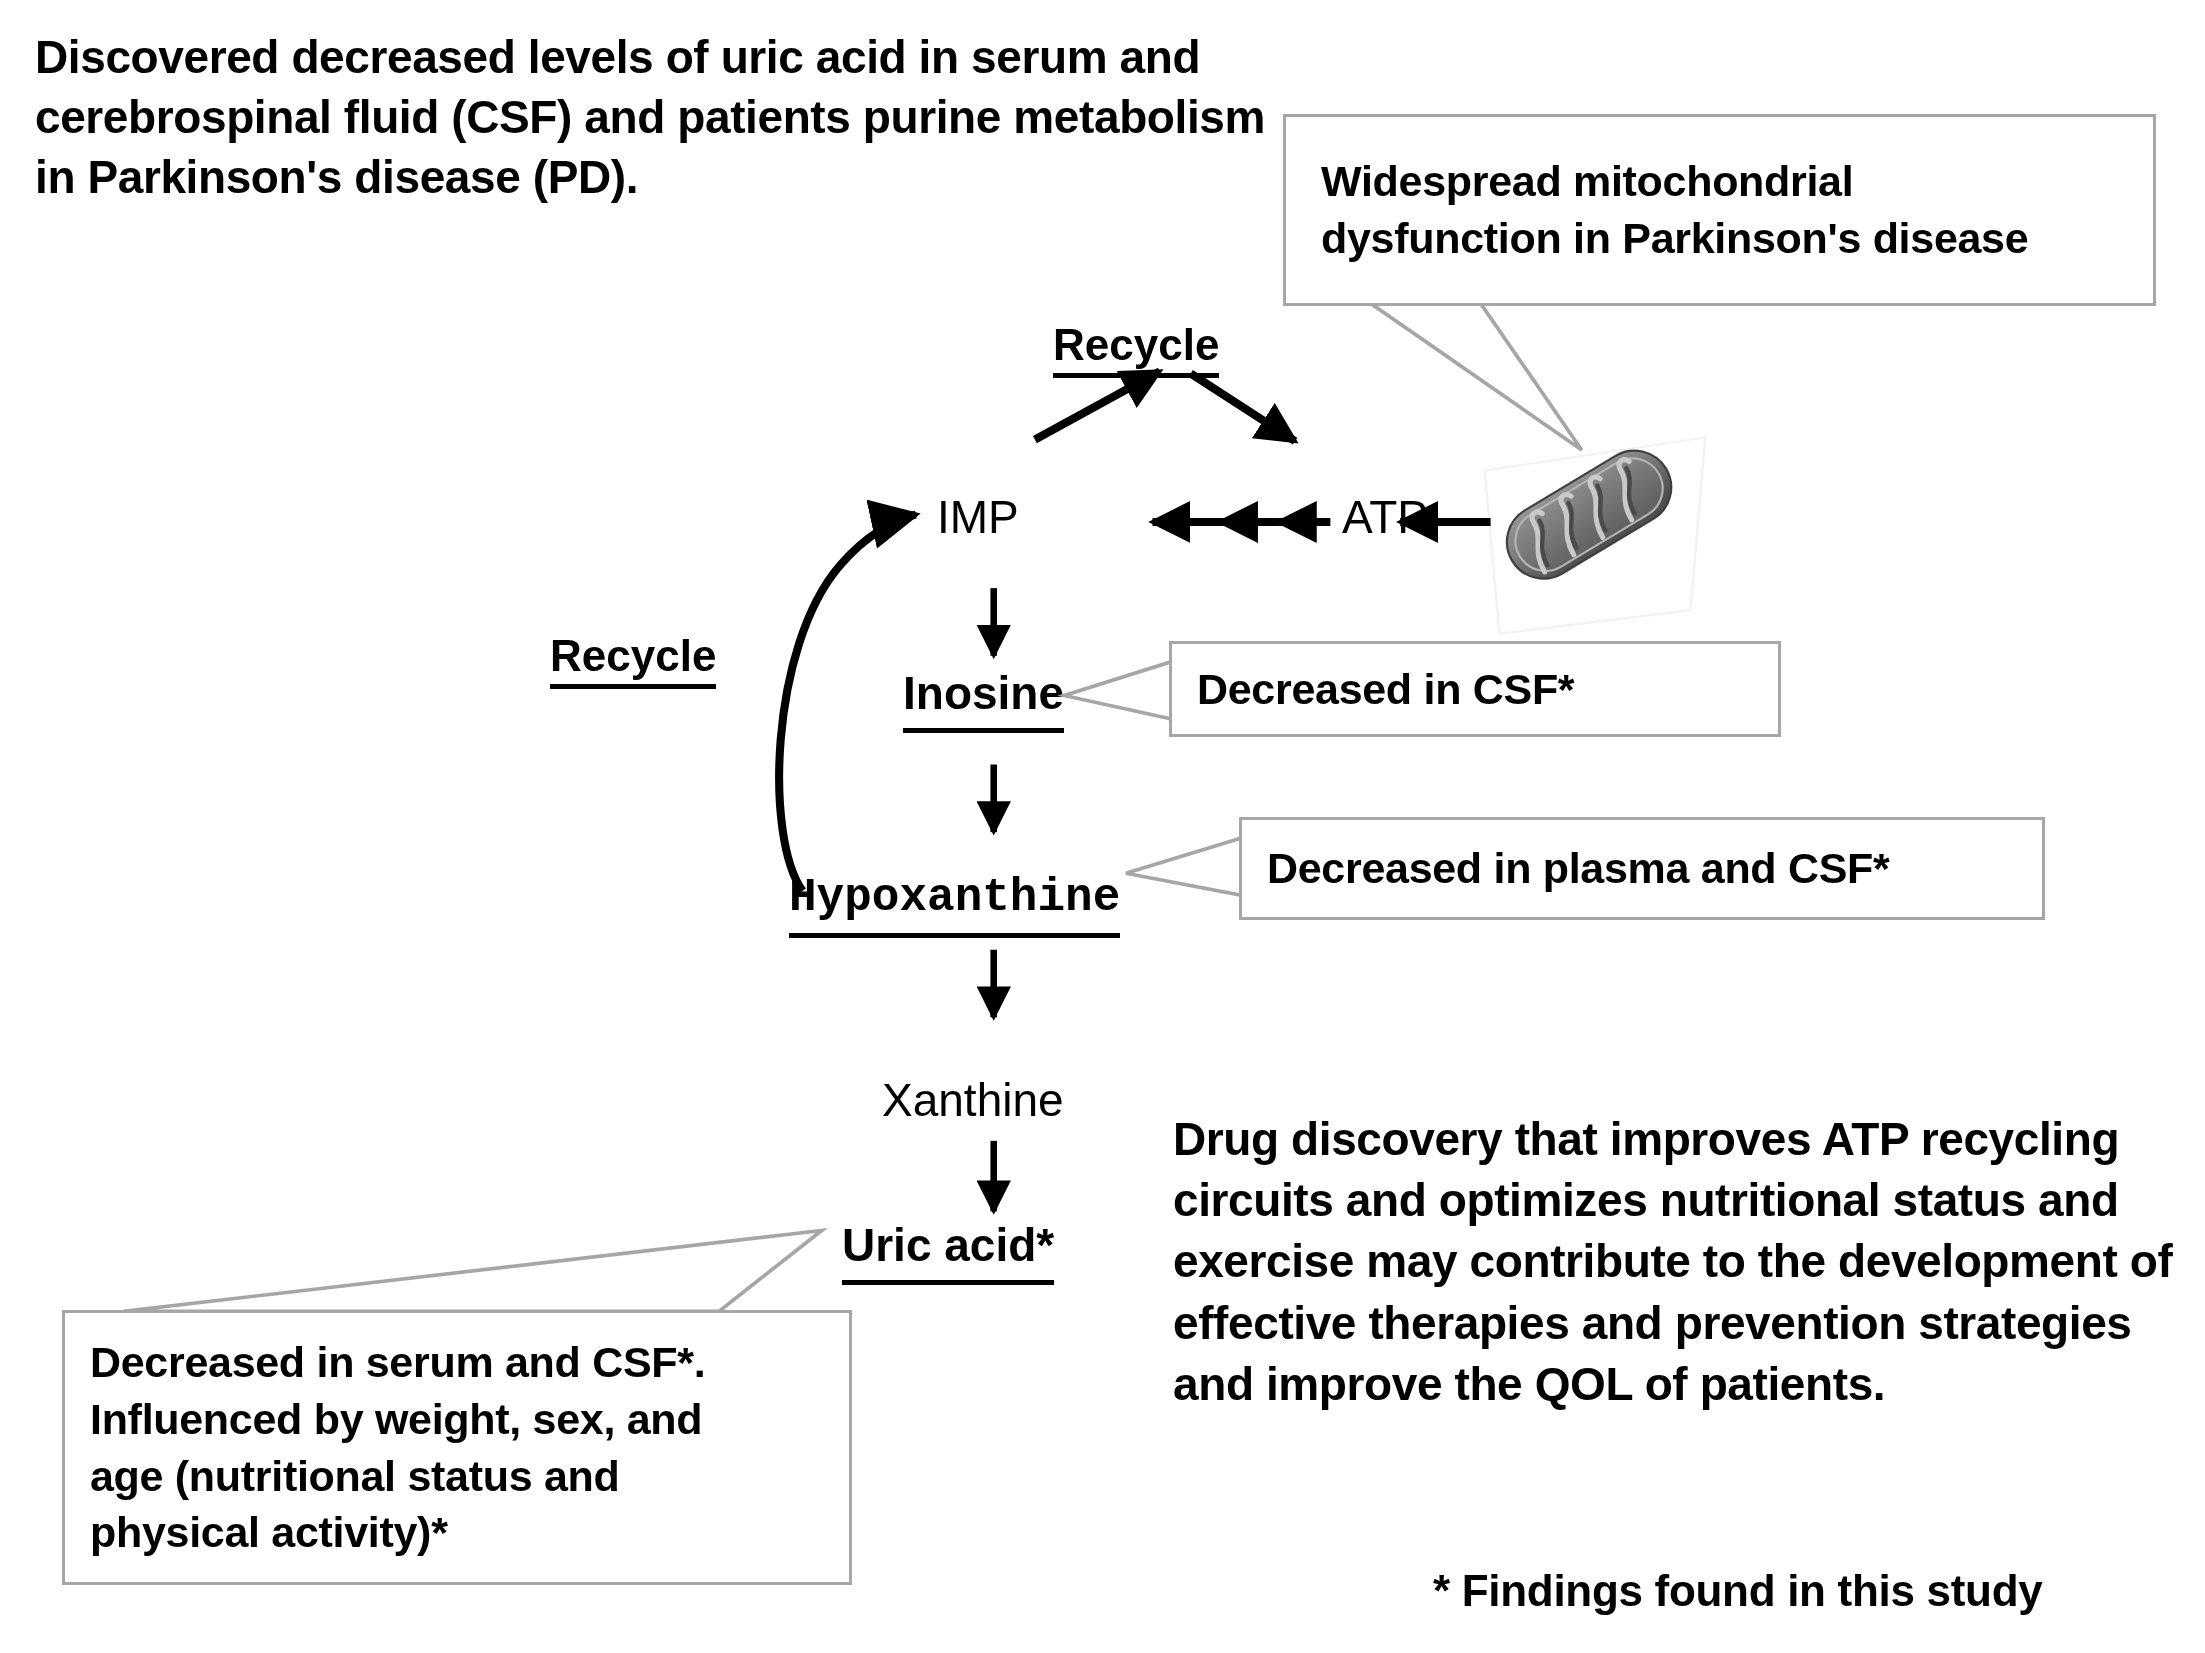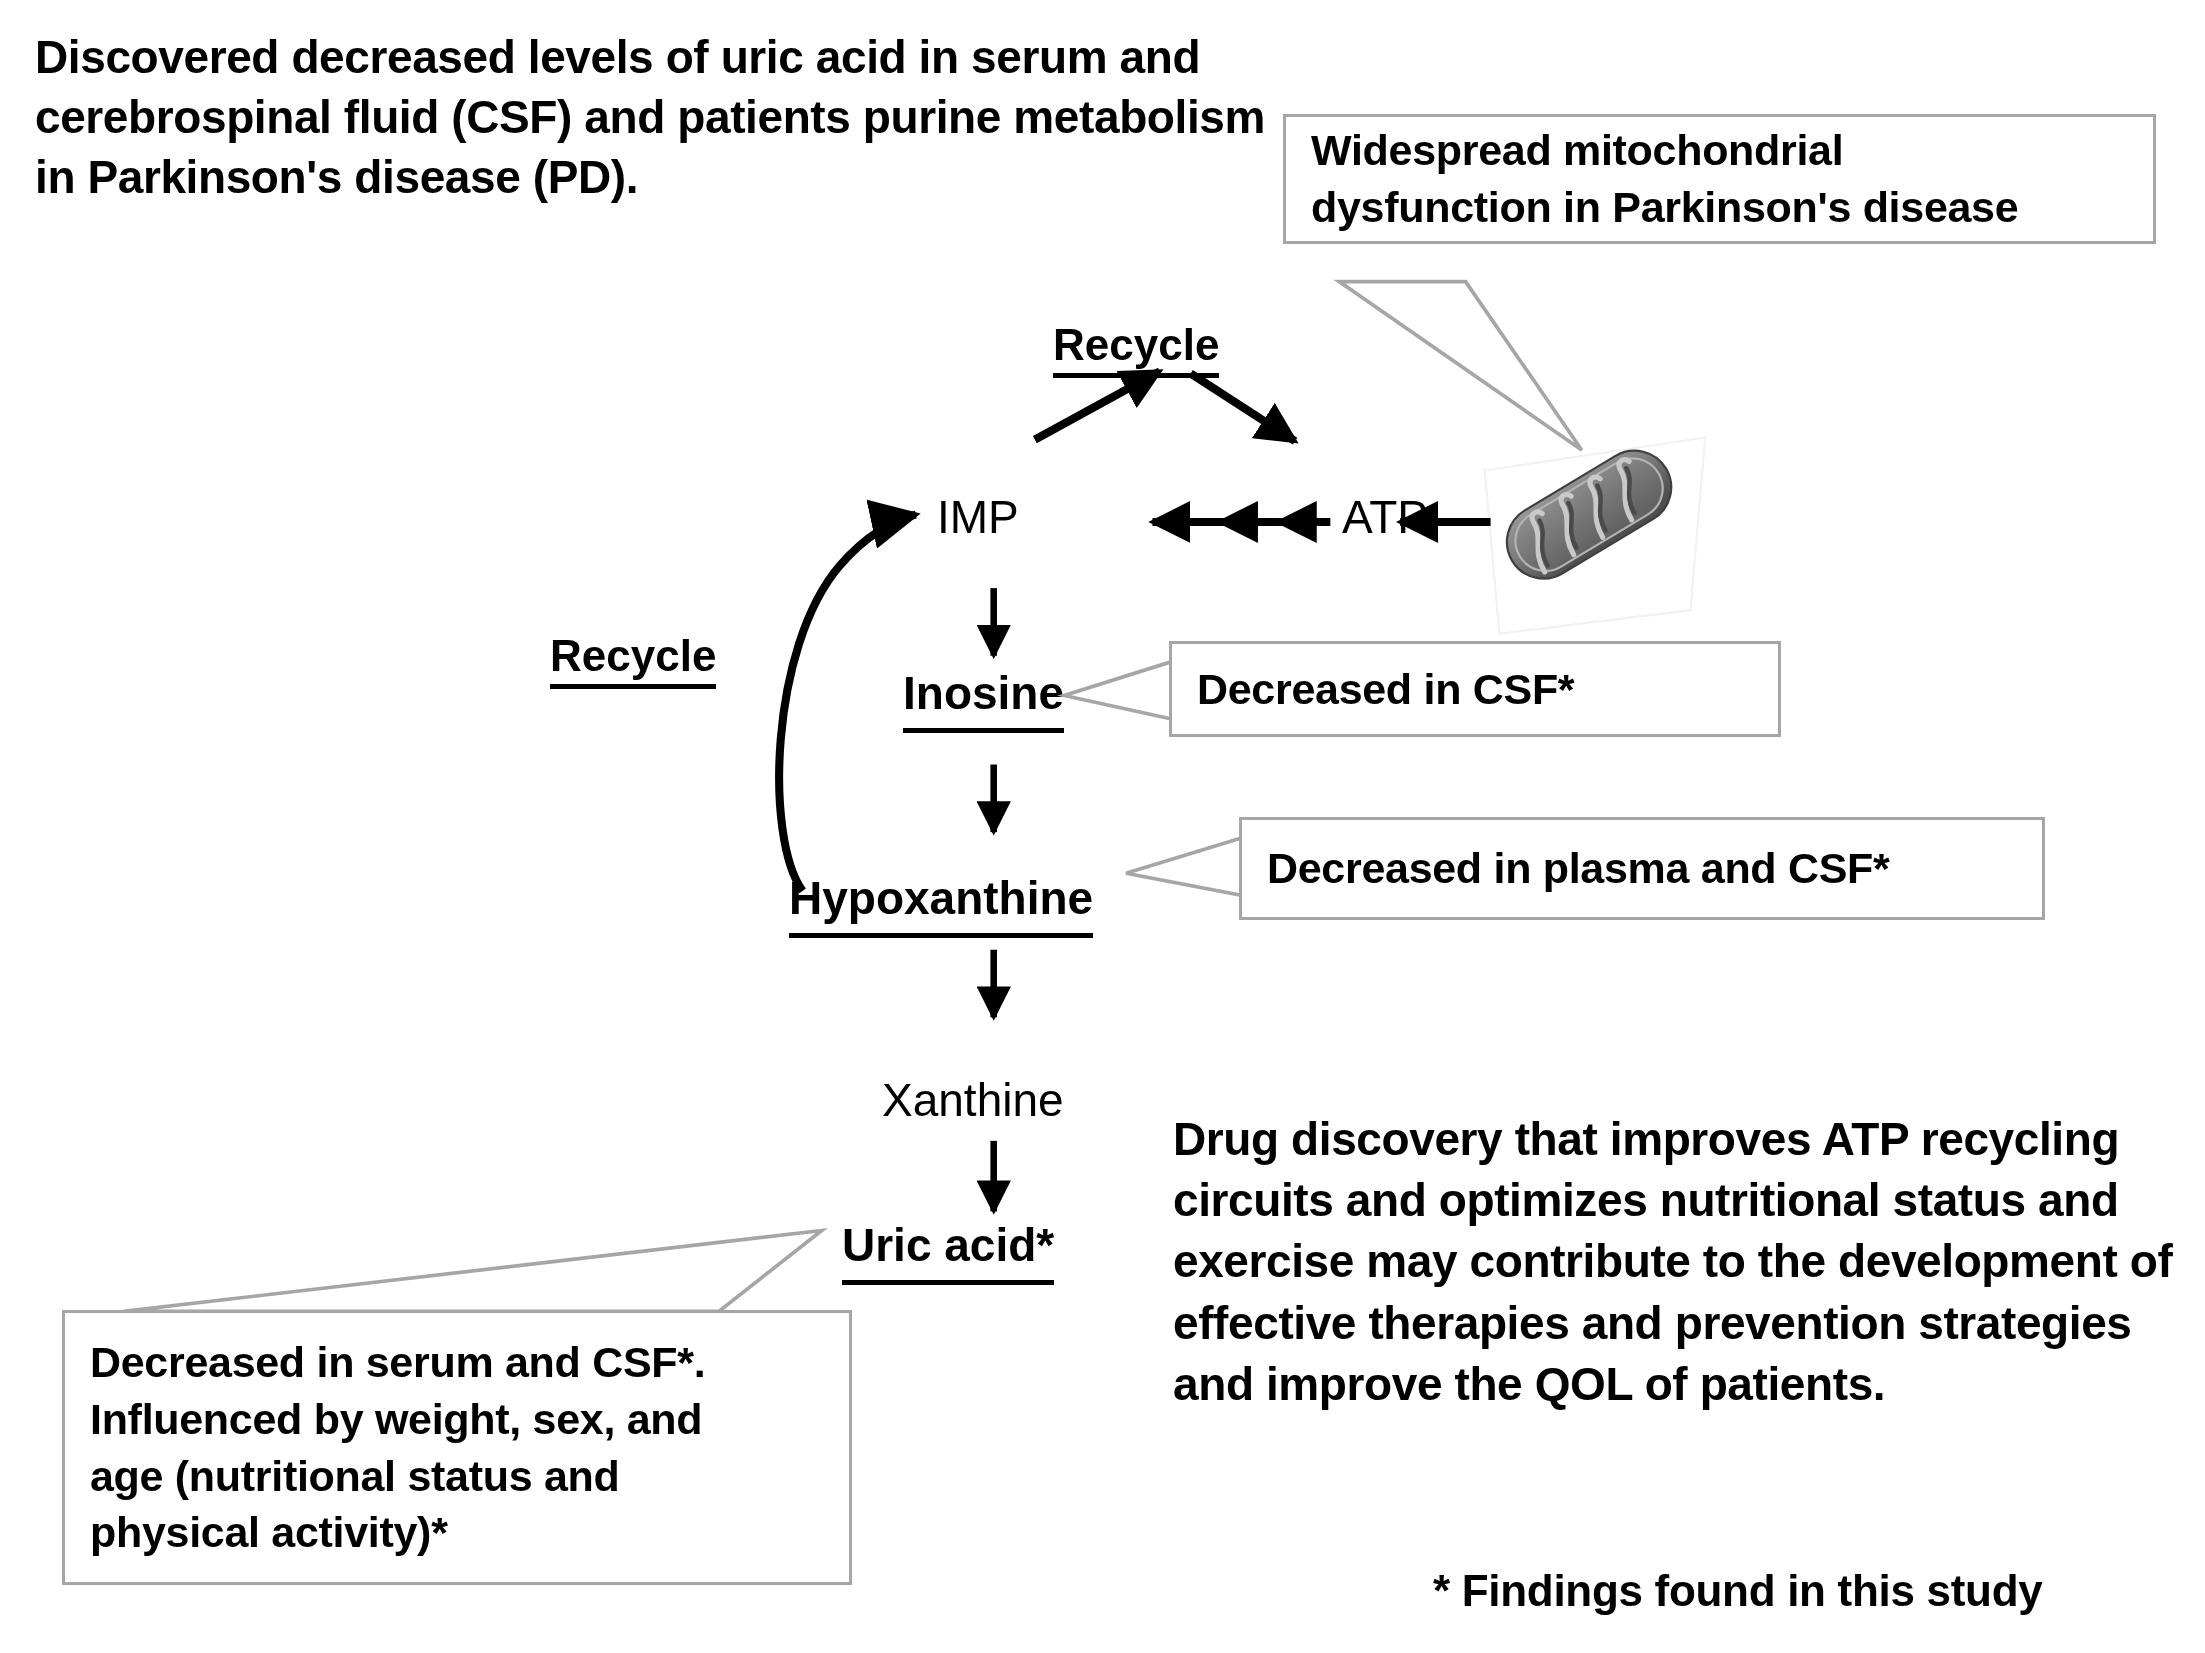--- a/index.html
+++ b/index.html
@@ -147,21 +147,21 @@
 
     <polygon points="1822,383 1994,383 2152,612" fill="#ffffff" stroke="#a6a6a6" stroke-width="5" stroke-linejoin="miter"></polygon>
 
     <polygon points="1594,900 1594,978 1448,946" fill="#ffffff" stroke="#a6a6a6" stroke-width="5"></polygon>
 
     <polygon points="1689,1140 1689,1218 1532,1188" fill="#ffffff" stroke="#a6a6a6" stroke-width="5"></polygon>
 
     <polygon points="168,1784 978,1784 1118,1674" fill="#ffffff" stroke="#a6a6a6" stroke-width="5"></polygon>
   </svg>
 
-  <div class="callout abs" id="callout-mito" style="left:1283px; top:114px; width:873px; height:130px;">
+  <div class="callout abs" id="callout-mito" style="left:1283px; top:114px; width:873px; height:192px;padding-left:10px;">
     <div class="ctext">
       <div>Widespread mitochondrial</div>
       <div>dysfunction in Parkinson's disease</div>
     </div>
   </div>
 
   <div class="callout abs" id="callout-inosine" style="left:1169px; top:641px; width:612px; height:96px;text-align:right;">
     <div class="ctext">Decreased in CSF*</div>
   </div>
 
@@ -214,21 +214,21 @@
   </div>
 
   <div class="abs node" style="left:1342px; top:494px;">
     <span>ATP</span>
   </div>
 
   <div class="abs node bold" style="left:903px; top:670px;">
     <span class="u">Inosine</span>
   </div>
 
-  <div class="abs node bold" style="left:789px; top:875px;">
+  <div class="abs node bold" style="left:789px; top:875px;font-family:Liberation Mono, monospace;">
     <span class="u">Hypoxanthine</span>
   </div>
 
   <div class="abs node" style="left:882px; top:1032px;margin-top:45px;">
     <span>Xanthine</span>
   </div>
 
   <div class="abs node bold" style="left:842px; top:1222px;">
     <span class="u">Uric acid*</span>
   </div>

